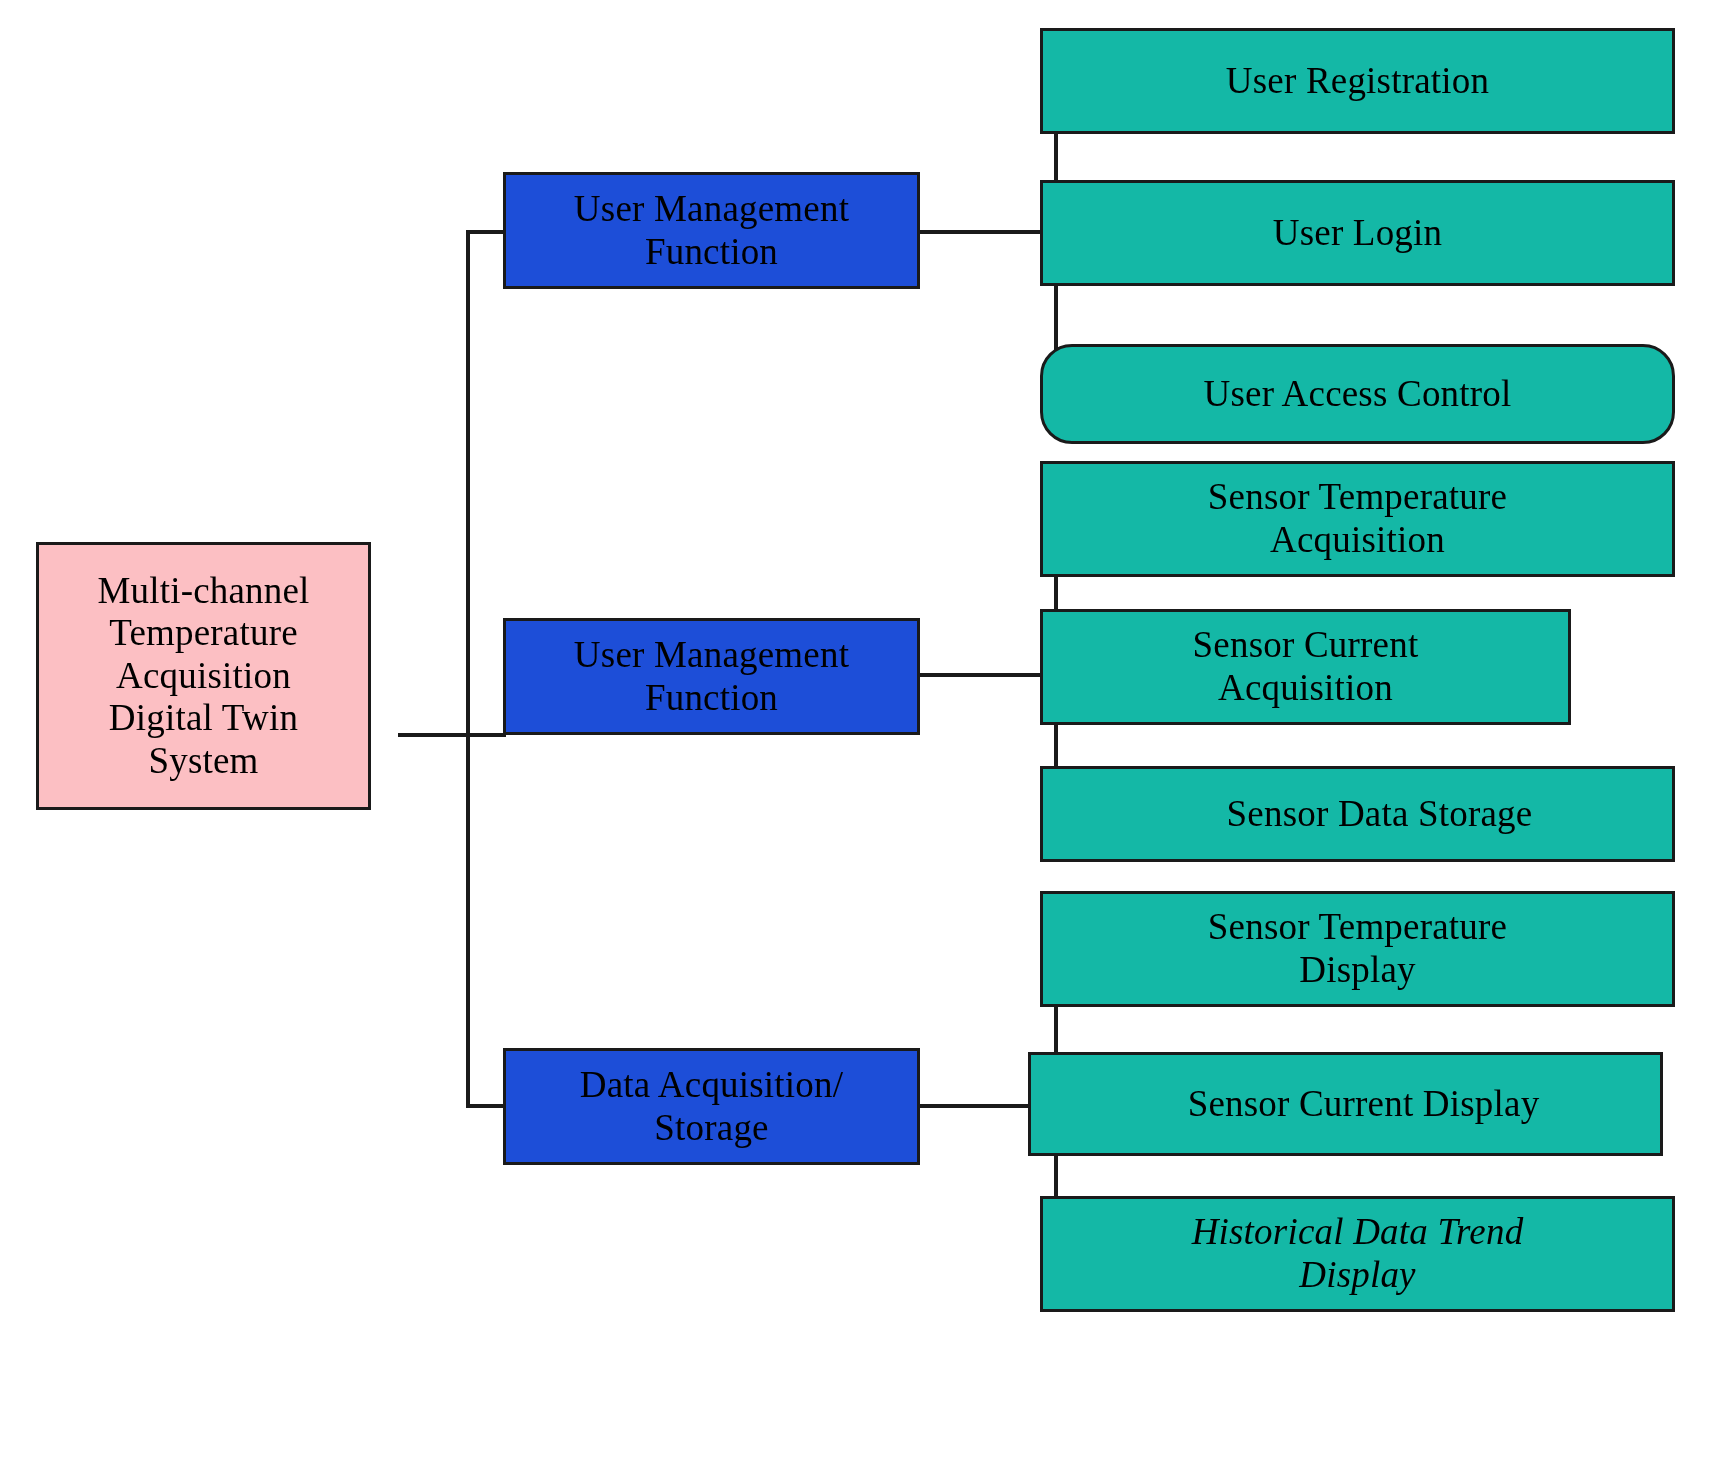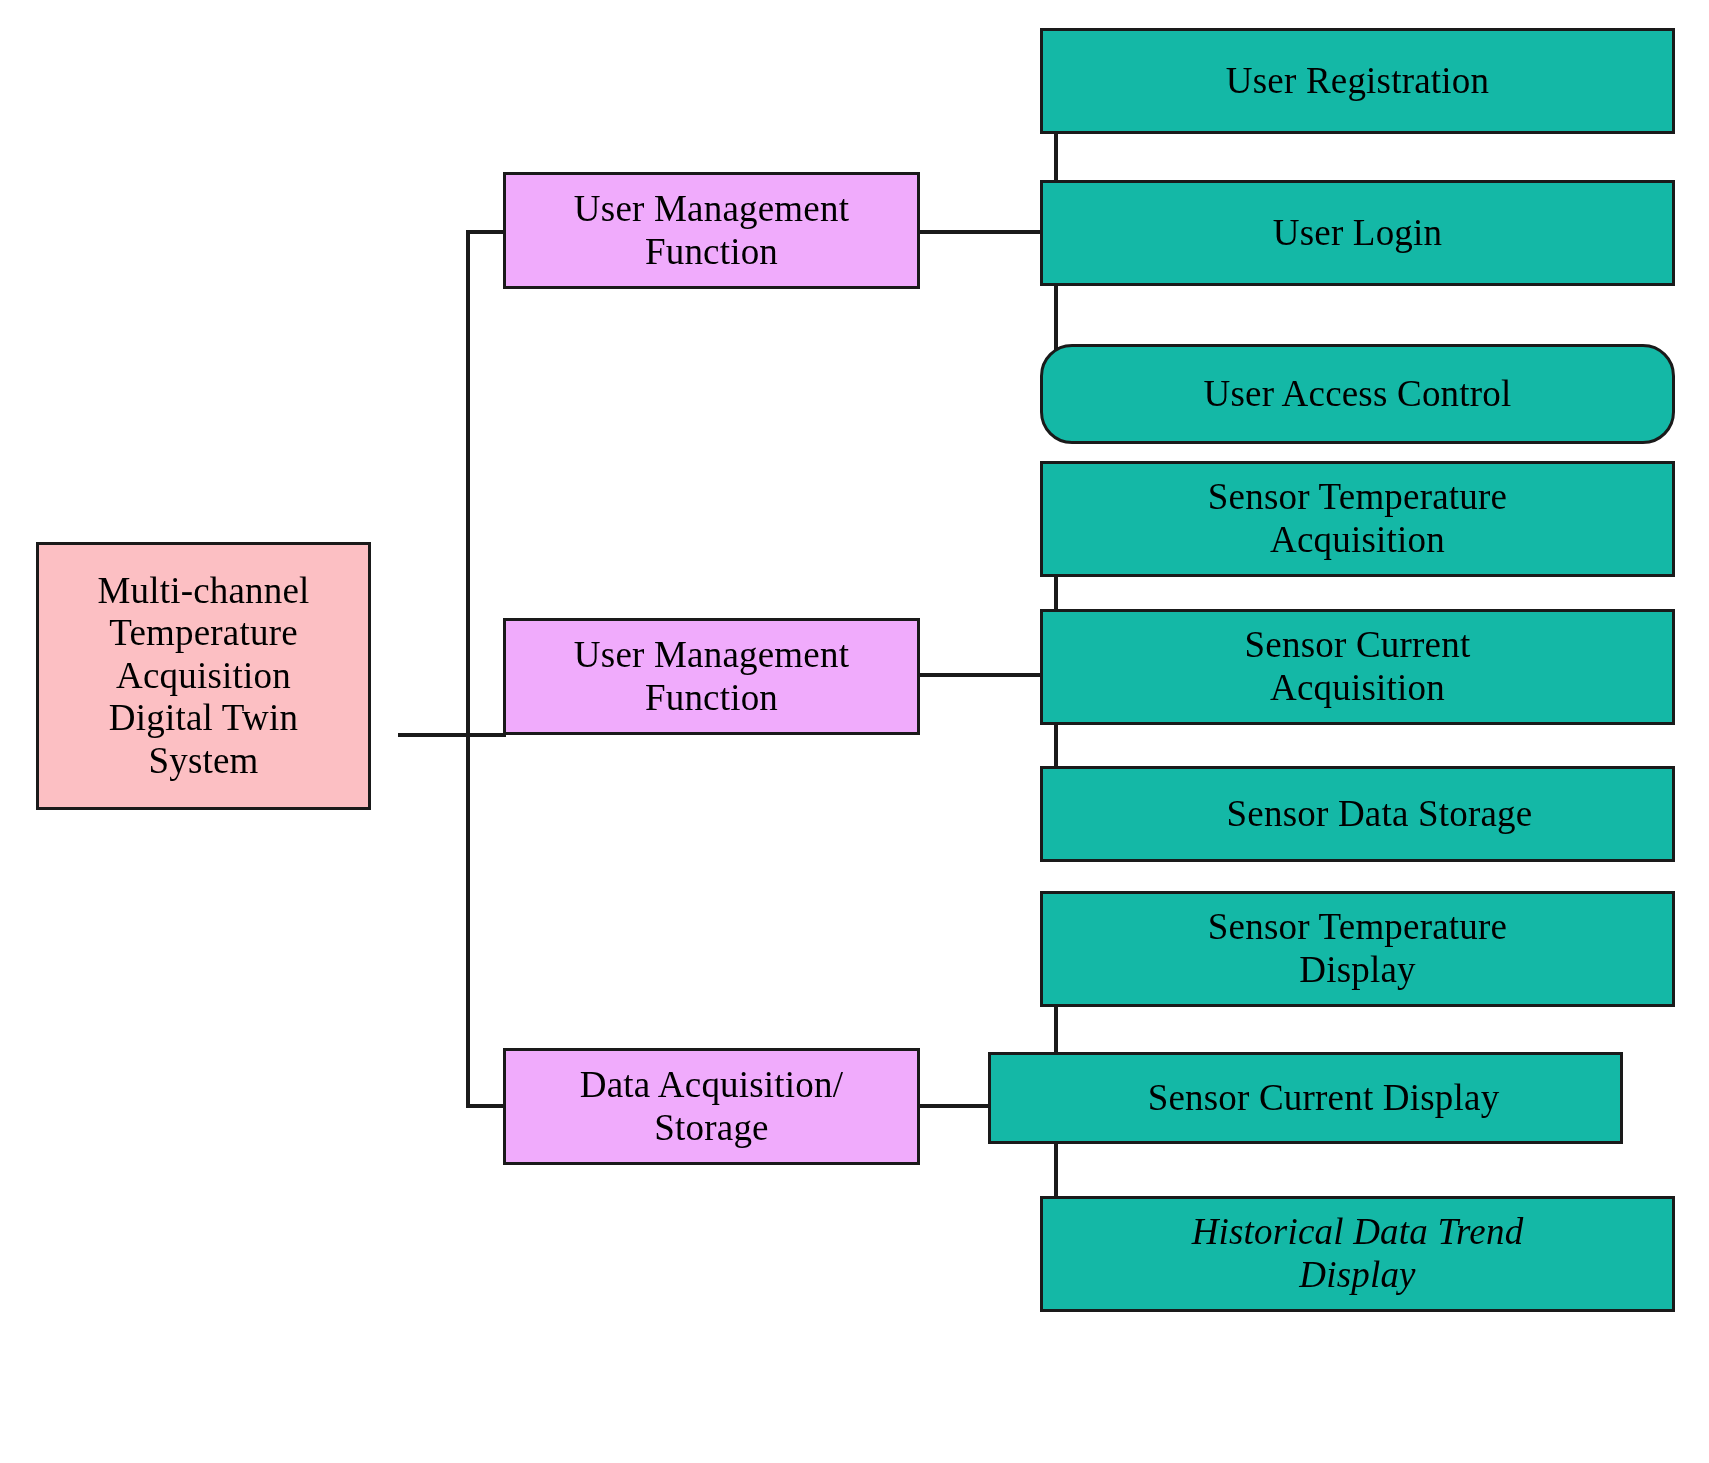--- a/index.html
+++ b/index.html
@@ -18,21 +18,21 @@
     display:flex;
     align-items:center;
     justify-content:center;
     text-align:center;
     color:#000000;
     line-height:1.15;
     white-space:pre-line;
     letter-spacing:0.2px;
   }
   .node-root{ background:#fcbfc3; font-size:37px; }
-  .node-branch{ background:#f0abfc; font-size:37px; }
+  .node-branch{ background:#1d4ed8; font-size:37px; }
   .node-leaf{ background:#14b8a6; font-size:37px; }
   .edge{
     position:absolute;
     background:#1a1a1a;
   }
   .edge-h{ height:4px; }
   .edge-v{ width:4px; }
 </style>
 </head>
 <body>
@@ -80,26 +80,26 @@
 
   <div class="node node-leaf" style="left:1040px; top:28px; width:635px; height:106px;">User Registration</div>
 
   <div class="node node-leaf" style="left:1040px; top:180px; width:635px; height:106px;">User Login</div>
 
   <div class="node node-leaf" style="left:1040px; top:344px; width:635px; height:100px;border-radius:32px;">User Access Control</div>
 
   <div class="node node-leaf" style="left:1040px; top:461px; width:635px; height:116px;">Sensor Temperature
 Acquisition</div>
 
-  <div class="node node-leaf" style="left:1040px; top:609px; width:635px; height:116px;">Sensor Current
+  <div class="node node-leaf" style="left:1040px; top:609px; width:531px; height:116px;">Sensor Current
 Acquisition</div>
 
   <div class="node node-leaf" style="left:1040px; top:766px; width:635px; height:96px;padding-left:44px;">Sensor Data Storage</div>
 
   <div class="node node-leaf" style="left:1040px; top:891px; width:635px; height:116px;">Sensor Temperature
 Display</div>
 
-  <div class="node node-leaf" style="left:988px; top:1052px; width:635px; height:92px;padding-left:36px;">Sensor Current Display</div>
+  <div class="node node-leaf" style="left:1028px; top:1052px; width:635px; height:104px;padding-left:36px;">Sensor Current Display</div>
 
   <div class="node node-leaf" style="left:1040px; top:1196px; width:635px; height:116px;font-style:italic;">Historical Data Trend
 Display</div>
 
 </div>
 
 </body></html>

